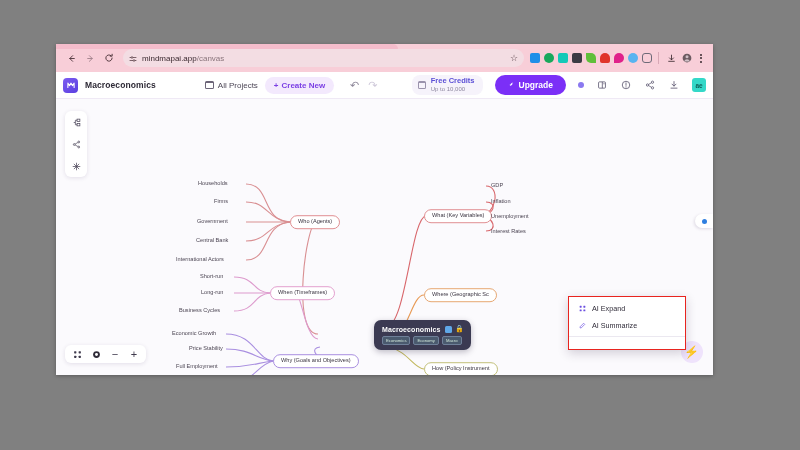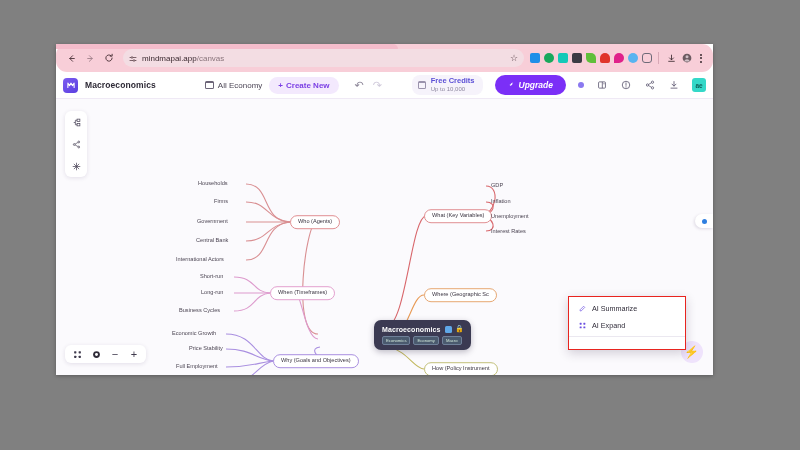--- a/index.html
+++ b/index.html
@@ -17,21 +17,21 @@
     width: 657px; height: 331px;
     background: #ffffff;
     overflow: hidden;
     box-shadow: 0 1px 4px rgba(0,0,0,.3);
   }
 
   
   .chrome-bar {
     position: relative; height: 28px; width: 100%;
     background: #f8ced8;
-    display: flex; align-items: center; padding: 0 6px; border-radius: 11px;
+    display: flex; align-items: center; padding: 0 6px;
   }
   .tabstrip-stub {
     position: absolute; left: 0; top: 0; width: 342px; height: 5px;
     background: #f4bccb; border-top-right-radius: 6px;
   }
   .nav-btn {
     width: 18px; height: 18px; display:flex; align-items:center; justify-content:center;
     color:#4a3138; font-size: 11px; flex: none; margin-right: 1px;
   }
   .nav-btn svg { display:block; }
@@ -82,21 +82,21 @@
   .credits {
     display:flex; align-items:center; gap:5px;
     background:#f6f3fb; border-radius: 8px; padding: 2px 8px 2px 6px;
   }
   .cal-ic { width:8px; height:8px; border:1px solid #9b93ad; border-radius:1.5px; border-top-width:2.5px; }
   .credits .ct { line-height: 1.15; }
   .credits .c1 { font-size: 7.5px; color:#5b4fd6; font-weight: 700; }
   .credits .c2 { font-size: 6px; color:#8e88a0; }
   .upgrade {
     background:#7b2ff7; color:#fff; font-size: 8.5px; font-weight: 700;
-    padding: 5px 13px; border-radius: 12px; display:flex; align-items:center; gap:4px; border:none;font-style:italic;
+    padding: 5px 13px; border-radius: 12px; display:flex; align-items:center; gap:4px; border:none;
   }
   .dotmark { width: 6px; height: 6px; border-radius:50%; background:#8b79f0; }
   .hic { width: 12px; height: 12px; color:#5d5770; display:flex; align-items:center; justify-content:center; }
   .avatar {
     width: 14px; height: 14px; border-radius: 3px; background:#34d8c8;
     color:#0d5f58; font-size: 6.5px; font-weight: 700;
     display:flex; align-items:center; justify-content:center;
   }
 
   
@@ -251,21 +251,21 @@
   <div class="app-header">
     <div class="logo">
       <svg width="10" height="10" viewBox="0 0 16 16">
             <path d="M3 12V5l2.6 4L8 5l2.4 4L13 5v7" stroke="#fff" stroke-width="1.7" fill="none" stroke-linejoin="round" stroke-linecap="round"></path>
           </svg>
     </div>
     <span class="doc-title">Macroeconomics</span>
 
     <div class="all-projects">
       <span class="folder-ic"></span>
-      <span>All Economy</span>
+      <span>All Projects</span>
     </div>
 
     <button class="create-new">
       <span>+</span>
       <span>Create New</span>
     </button>
 
     <div class="undo-redo">
       <span class="arr">↶</span>
       <span class="arr dim">↷</span>
@@ -449,36 +449,36 @@
         <span class="tag">Economics</span>
         <span class="tag">Economy</span>
         <span class="tag">Macro</span>
       </div>
     </div>
 
     <div class="ctx">
       <div class="ctx-item">
         <span class="mi">
           <svg width="7" height="7" viewBox="0 0 16 16">
-                <path d="M2.5 13.5v-2.6L10.6 2.8l2.6 2.6-8.1 8.1z" fill="none" stroke="#6b4fe0" stroke-width="1.5" stroke-linejoin="round"></path>
-              </svg>
-        </span>
-        <span>AI Summarize</span>
-      </div>
-      <div class="ctx-item">
-        <span class="mi">
-          <svg width="7" height="7" viewBox="0 0 16 16">
                 <rect x="1.5" y="1.5" width="4.5" height="4.5" rx="1" fill="#6b4fe0"></rect>
                 <rect x="10" y="1.5" width="4.5" height="4.5" rx="1" fill="#6b4fe0"></rect>
                 <rect x="1.5" y="10" width="4.5" height="4.5" rx="1" fill="#6b4fe0"></rect>
                 <rect x="10" y="10" width="4.5" height="4.5" rx="1" fill="#6b4fe0"></rect>
               </svg>
         </span>
         <span>AI Expand</span>
       </div>
+      <div class="ctx-item">
+        <span class="mi">
+          <svg width="7" height="7" viewBox="0 0 16 16">
+                <path d="M2.5 13.5v-2.6L10.6 2.8l2.6 2.6-8.1 8.1z" fill="none" stroke="#6b4fe0" stroke-width="1.5" stroke-linejoin="round"></path>
+              </svg>
+        </span>
+        <span>AI Summarize</span>
+      </div>
 
       <div class="ctx-sep"></div>
 
       <div class="ctx-item">
         
         
         
       </div>
 
     </div>

